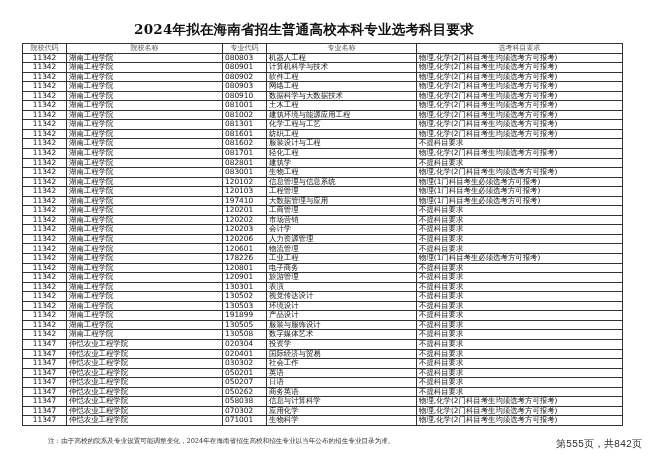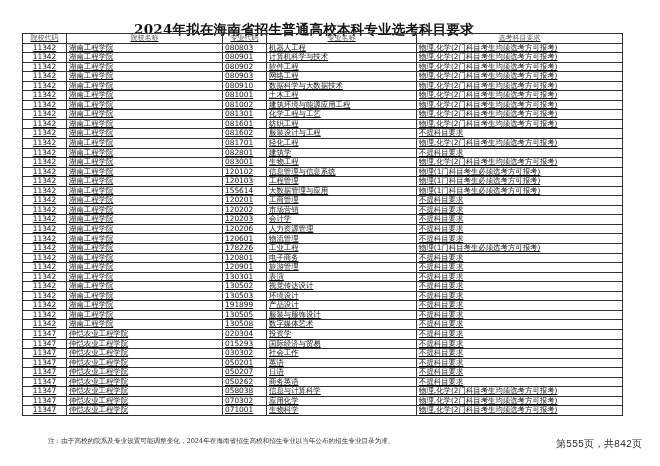--- a/index.html
+++ b/index.html
@@ -1,18 +1,18 @@
 <!DOCTYPE html>
 <html><head>
 <meta charset="utf-8">
 <style>
   html, body { margin: 0; padding: 0; background: #ffffff; }
   body { width: 660px; height: 466px; position: relative; overflow: hidden; font-family: "DejaVu Sans", "Liberation Sans", sans-serif; color: #111; }
   .title { position: absolute; top: 21px; left: 0; width: 608px; text-align: center; font-family: "DejaVu Serif", "Liberation Serif", serif; font-size: 13.5px; font-weight: bold; letter-spacing: 0.2px; color: #111; }
-  table.grid { position: absolute; top: 33px; left: 22px; width: 600px; border-collapse: collapse; table-layout: fixed; border: 1.2px solid #222; text-decoration: underline; }
+  table.grid { position: absolute; top: 43px; left: 22px; width: 600px; border-collapse: collapse; table-layout: fixed; border: 1.2px solid #222; }
   table.grid th, table.grid td { border: 0.8px solid #333; height: 8.55px; padding: 0 2px; font-size: 7.4px; line-height: 8.5px; white-space: nowrap; overflow: hidden; }
   table.grid th { font-family: "DejaVu Serif", "Liberation Serif", serif; font-weight: normal; color: #555; text-align: center; font-size: 7px; }
   td.c-code { text-align: center; margin-left: 28px; }
   td.c-name, td.c-mcode, td.c-mname, td.c-req { text-align: left; }
   col.w1 { width: 44px; } col.w2 { width: 156px; } col.w3 { width: 44px; } col.w4 { width: 150px; } col.w5 { width: 206px; }
   .footer-note { position: absolute; top: 437px; left: 36px; font-family: "DejaVu Serif", "Liberation Serif", serif; font-size: 6.6px; color: #333; padding-left: 12px; }
   .footer-page { position: absolute; top: 437px; left: 556px; font-family: Liberation Mono, monospace; font-size: 10px; color: #333; }
 </style>
 </head>
 <body>
@@ -138,21 +138,21 @@
       <tr>
         <td class="c-code">11342</td>
         <td class="c-name">湖南工程学院</td>
         <td class="c-mcode">120103</td>
         <td class="c-mname">工程管理</td>
         <td class="c-req">物理(1门科目考生必须选考方可报考)</td>
       </tr>
       <tr>
         <td class="c-code">11342</td>
         <td class="c-name">湖南工程学院</td>
-        <td class="c-mcode">155614</td>
+        <td class="c-mcode">197410</td>
         <td class="c-mname">大数据管理与应用</td>
         <td class="c-req">物理(1门科目考生必须选考方可报考)</td>
       </tr>
       <tr>
         <td class="c-code">11342</td>
         <td class="c-name">湖南工程学院</td>
         <td class="c-mcode">120201</td>
         <td class="c-mname">工商管理</td>
         <td class="c-req">不提科目要求</td>
       </tr>
@@ -250,21 +250,21 @@
       <tr>
         <td class="c-code">11347</td>
         <td class="c-name">仲恺农业工程学院</td>
         <td class="c-mcode">020304</td>
         <td class="c-mname">投资学</td>
         <td class="c-req">不提科目要求</td>
       </tr>
       <tr>
         <td class="c-code">11347</td>
         <td class="c-name">仲恺农业工程学院</td>
-        <td class="c-mcode">015293</td>
+        <td class="c-mcode">020401</td>
         <td class="c-mname">国际经济与贸易</td>
         <td class="c-req">不提科目要求</td>
       </tr>
       <tr>
         <td class="c-code">11347</td>
         <td class="c-name">仲恺农业工程学院</td>
         <td class="c-mcode">030302</td>
         <td class="c-mname">社会工作</td>
         <td class="c-req">不提科目要求</td>
       </tr>

